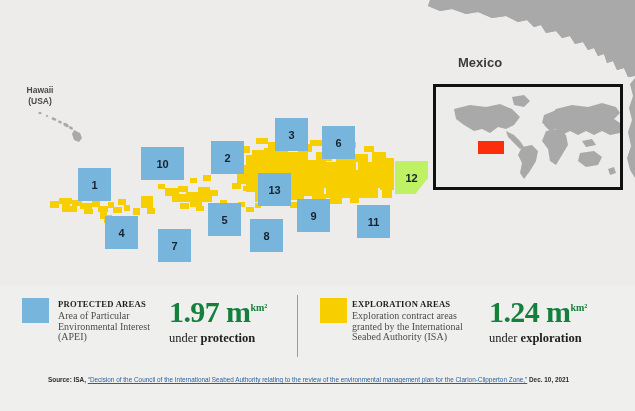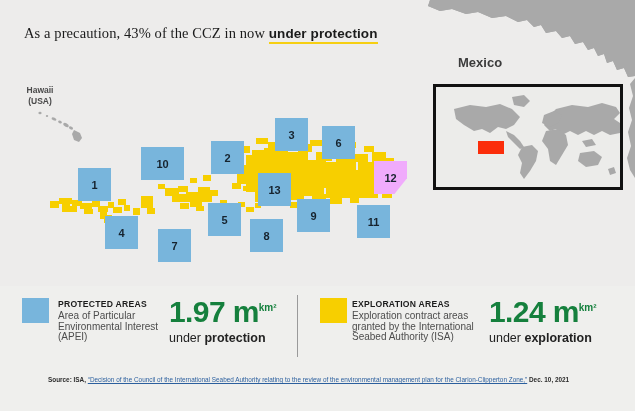--- a/index.html
+++ b/index.html
@@ -101,20 +101,21 @@
     overflow: hidden;
   }
   #inset svg { display: block; }
 
   
   #legend {
     position: absolute;
     left: 0; top: 286px;
     width: 635px; height: 84px;
     z-index: 9;
+    font-family: Liberation Serif, serif;
   }
   .legend-block { position: absolute; top: 0; }
   .swatch {
     position: absolute;
     width: 27px; height: 25px;
   }
   .swatch.blue { background: #78b5dc; }
   .swatch.yellow { background: #f7cf00; }
   .lg-title {
     position: absolute;
@@ -300,23 +301,20 @@
         <rect x="364" y="146" width="10" height="6"></rect>
 
         <rect x="264" y="200" width="10" height="6"></rect>
         <rect x="290" y="202" width="9" height="6"></rect>
         <rect x="330" y="198" width="12" height="6"></rect>
         <rect x="350" y="198" width="9" height="5"></rect>
         <rect x="306" y="204" width="8" height="5"></rect>
       </g>
     </svg>
 
-    <div id="headline">
-      <span>As a precaution, 43% of the CCZ in now </span><span class="hl-strong">under protection</span>
-    </div>
 
 
     <div id="hawaii-label">
       <div>Hawaii</div>
       <div>(USA)</div>
     </div>
 
     <div id="mexico-label">Mexico</div>
 
     <div id="apei-layer">
@@ -346,21 +344,21 @@
         </div>
         <div class="apei" style="left: 297px; top: 199px; width: 33px; height: 33px; background: rgb(120, 181, 220);">
           <span>9</span>
         </div>
         <div class="apei" style="left: 141px; top: 147px; width: 43px; height: 33px; background: rgb(120, 181, 220);">
           <span>10</span>
         </div>
         <div class="apei" style="left: 357px; top: 205px; width: 33px; height: 33px; background: rgb(120, 181, 220);">
           <span>11</span>
         </div>
-        <div class="apei clip-12" style="left: 374px; top: 161px; width: 33px; height: 33px; background: #f0abfc;">
+        <div class="apei clip-12" style="left: 395px; top: 161px; width: 33px; height: 33px; background: #bef264;">
           <span>12</span>
         </div>
         <div class="apei" style="left: 258px; top: 173px; width: 33px; height: 33px; background: rgb(120, 181, 220);">
           <span>13</span>
         </div>
       </div>
 
     <div id="inset">
       <svg width="184" height="100" viewBox="0 0 184 100">
         <rect x="0" y="0" width="184" height="100" fill="#ececea"></rect>

